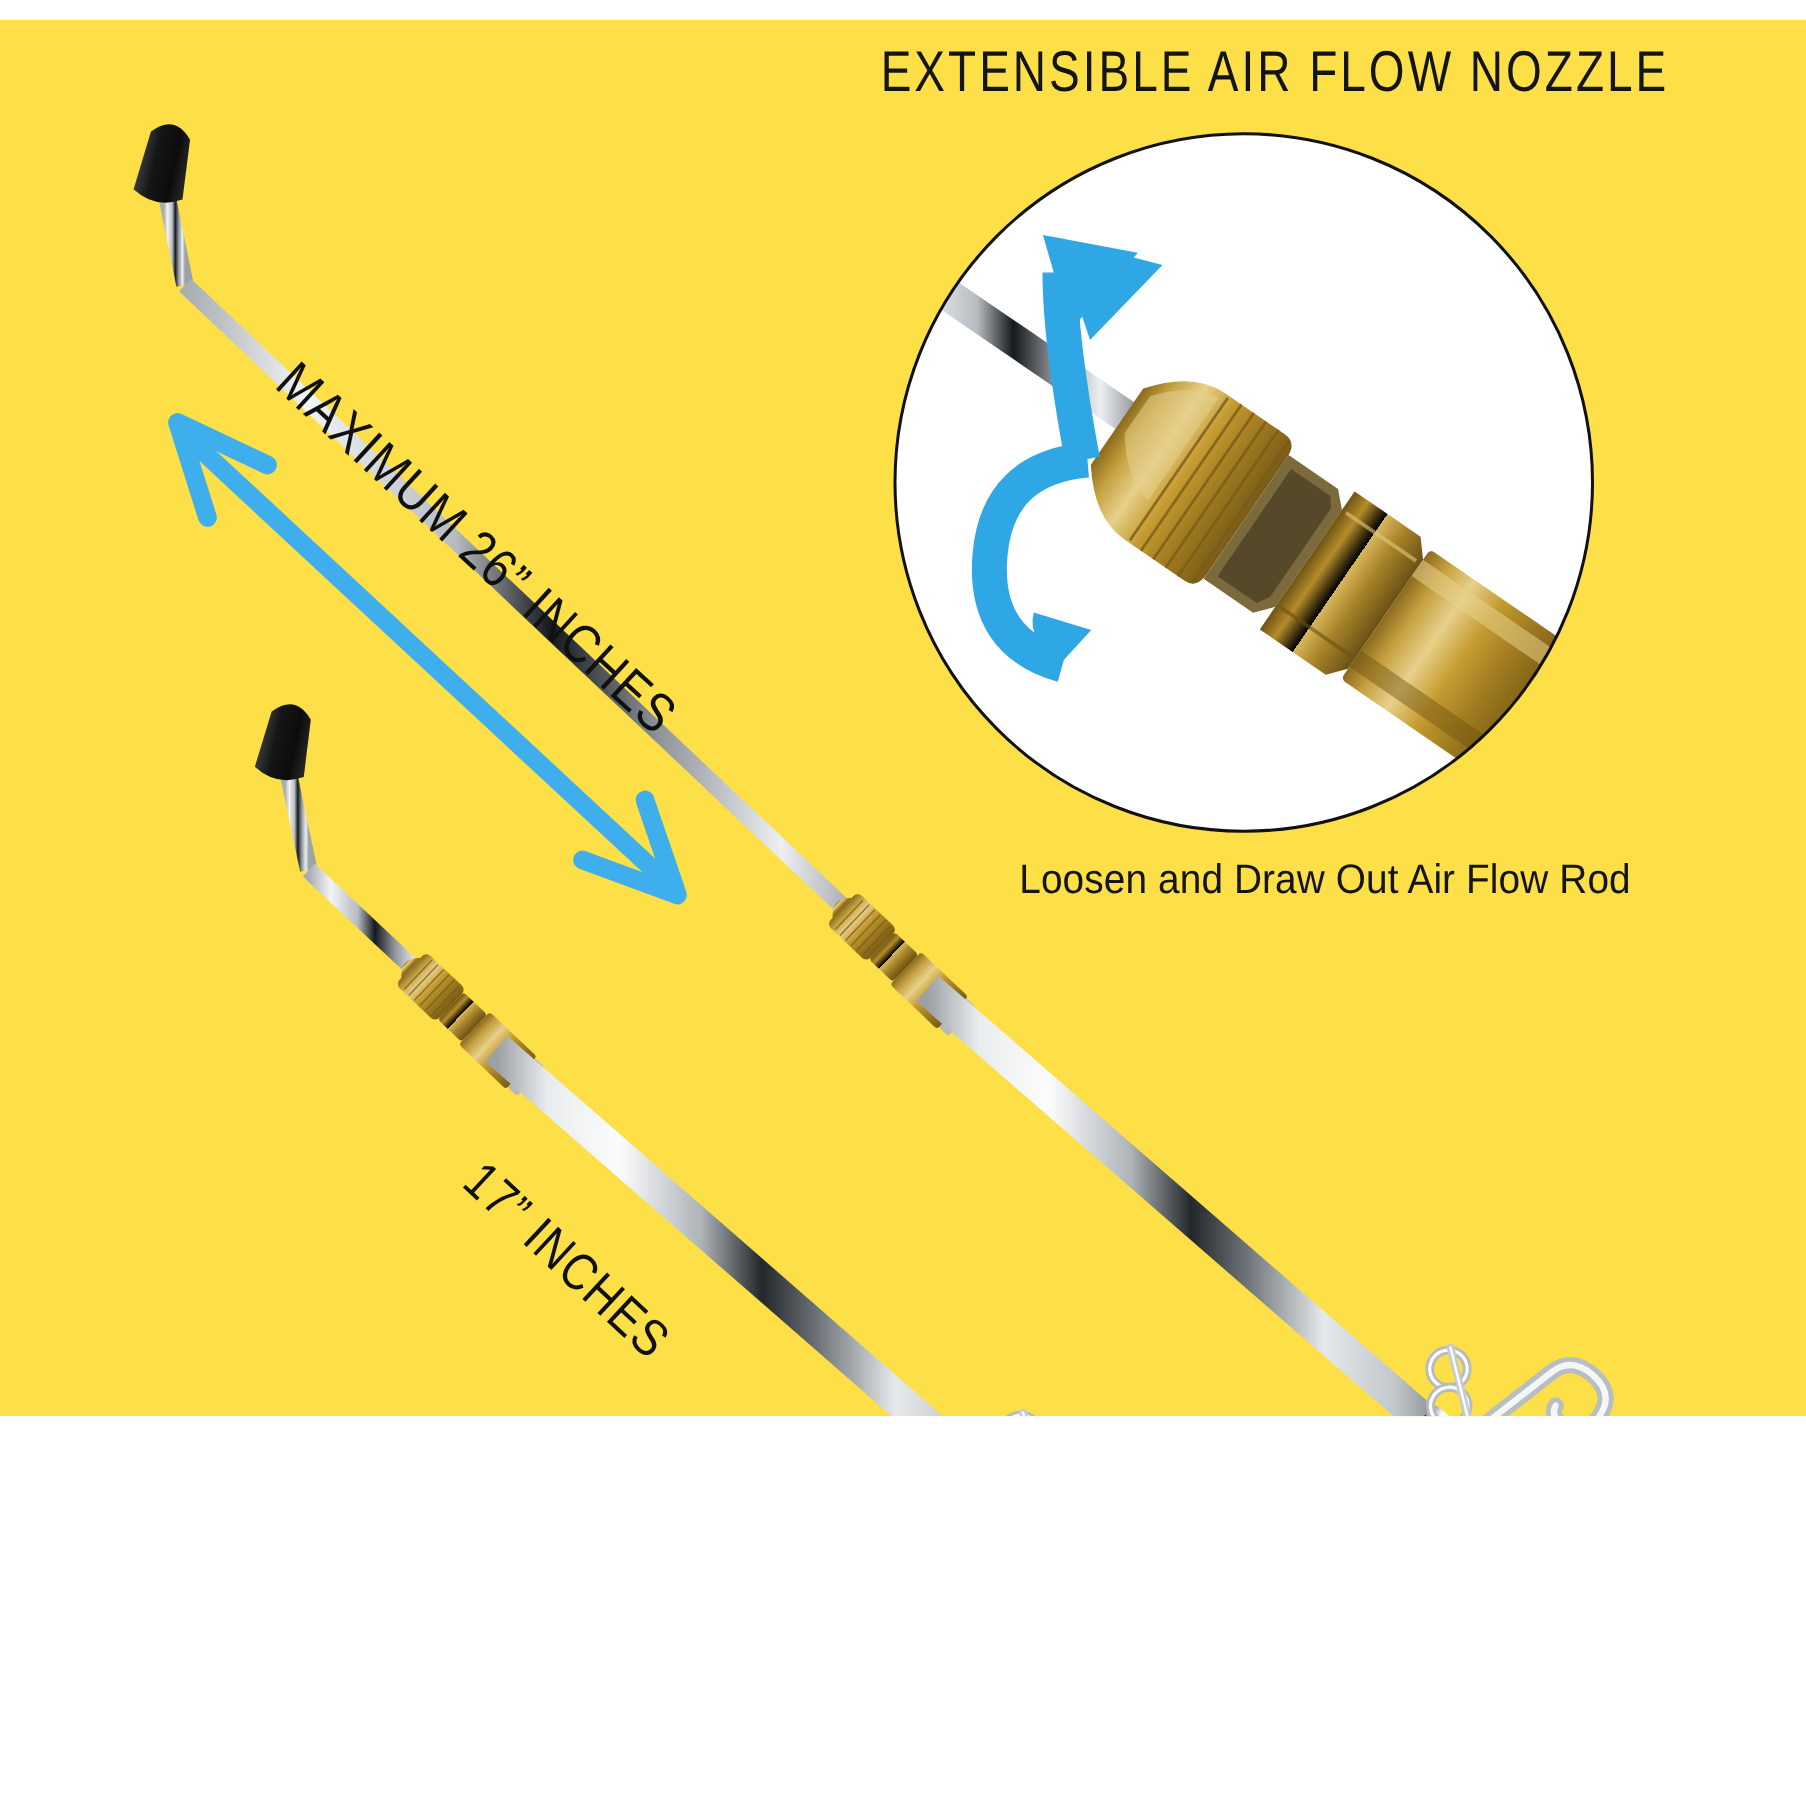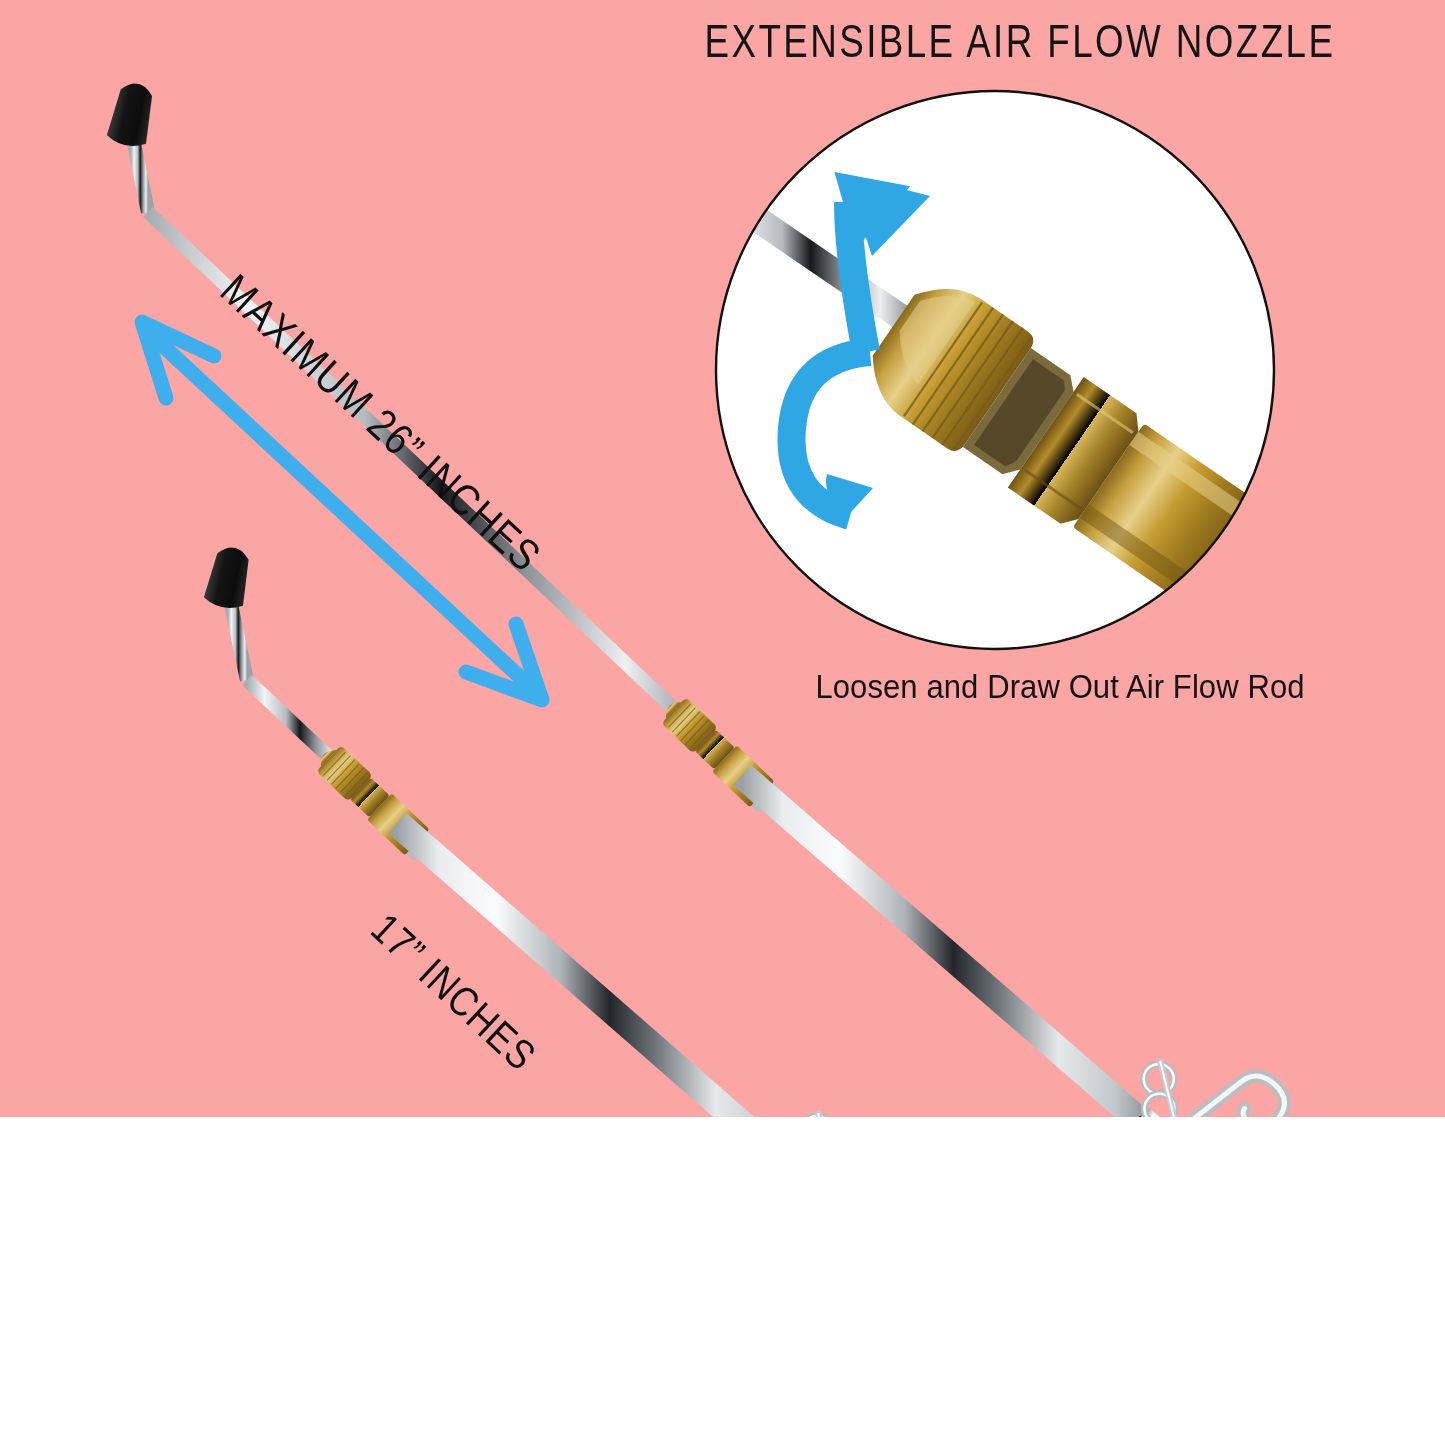--- a/index.html
+++ b/index.html
@@ -7,22 +7,23 @@
     padding: 0;
     background: #ffffff;
   }
   body {
     font-family: "Liberation Sans", sans-serif;
   }
   #stage {
     position: relative;
     width: 1445px;
     height: 1117px;
-    background: #fca5a5;
+    background: #fde047;
     overflow: hidden;
+    margin-top: 16px;
   }
   #stage svg.layer {
     position: absolute;
     left: 0;
     top: 0;
     width: 1445px;
     height: 1448px;
   }
 
   

